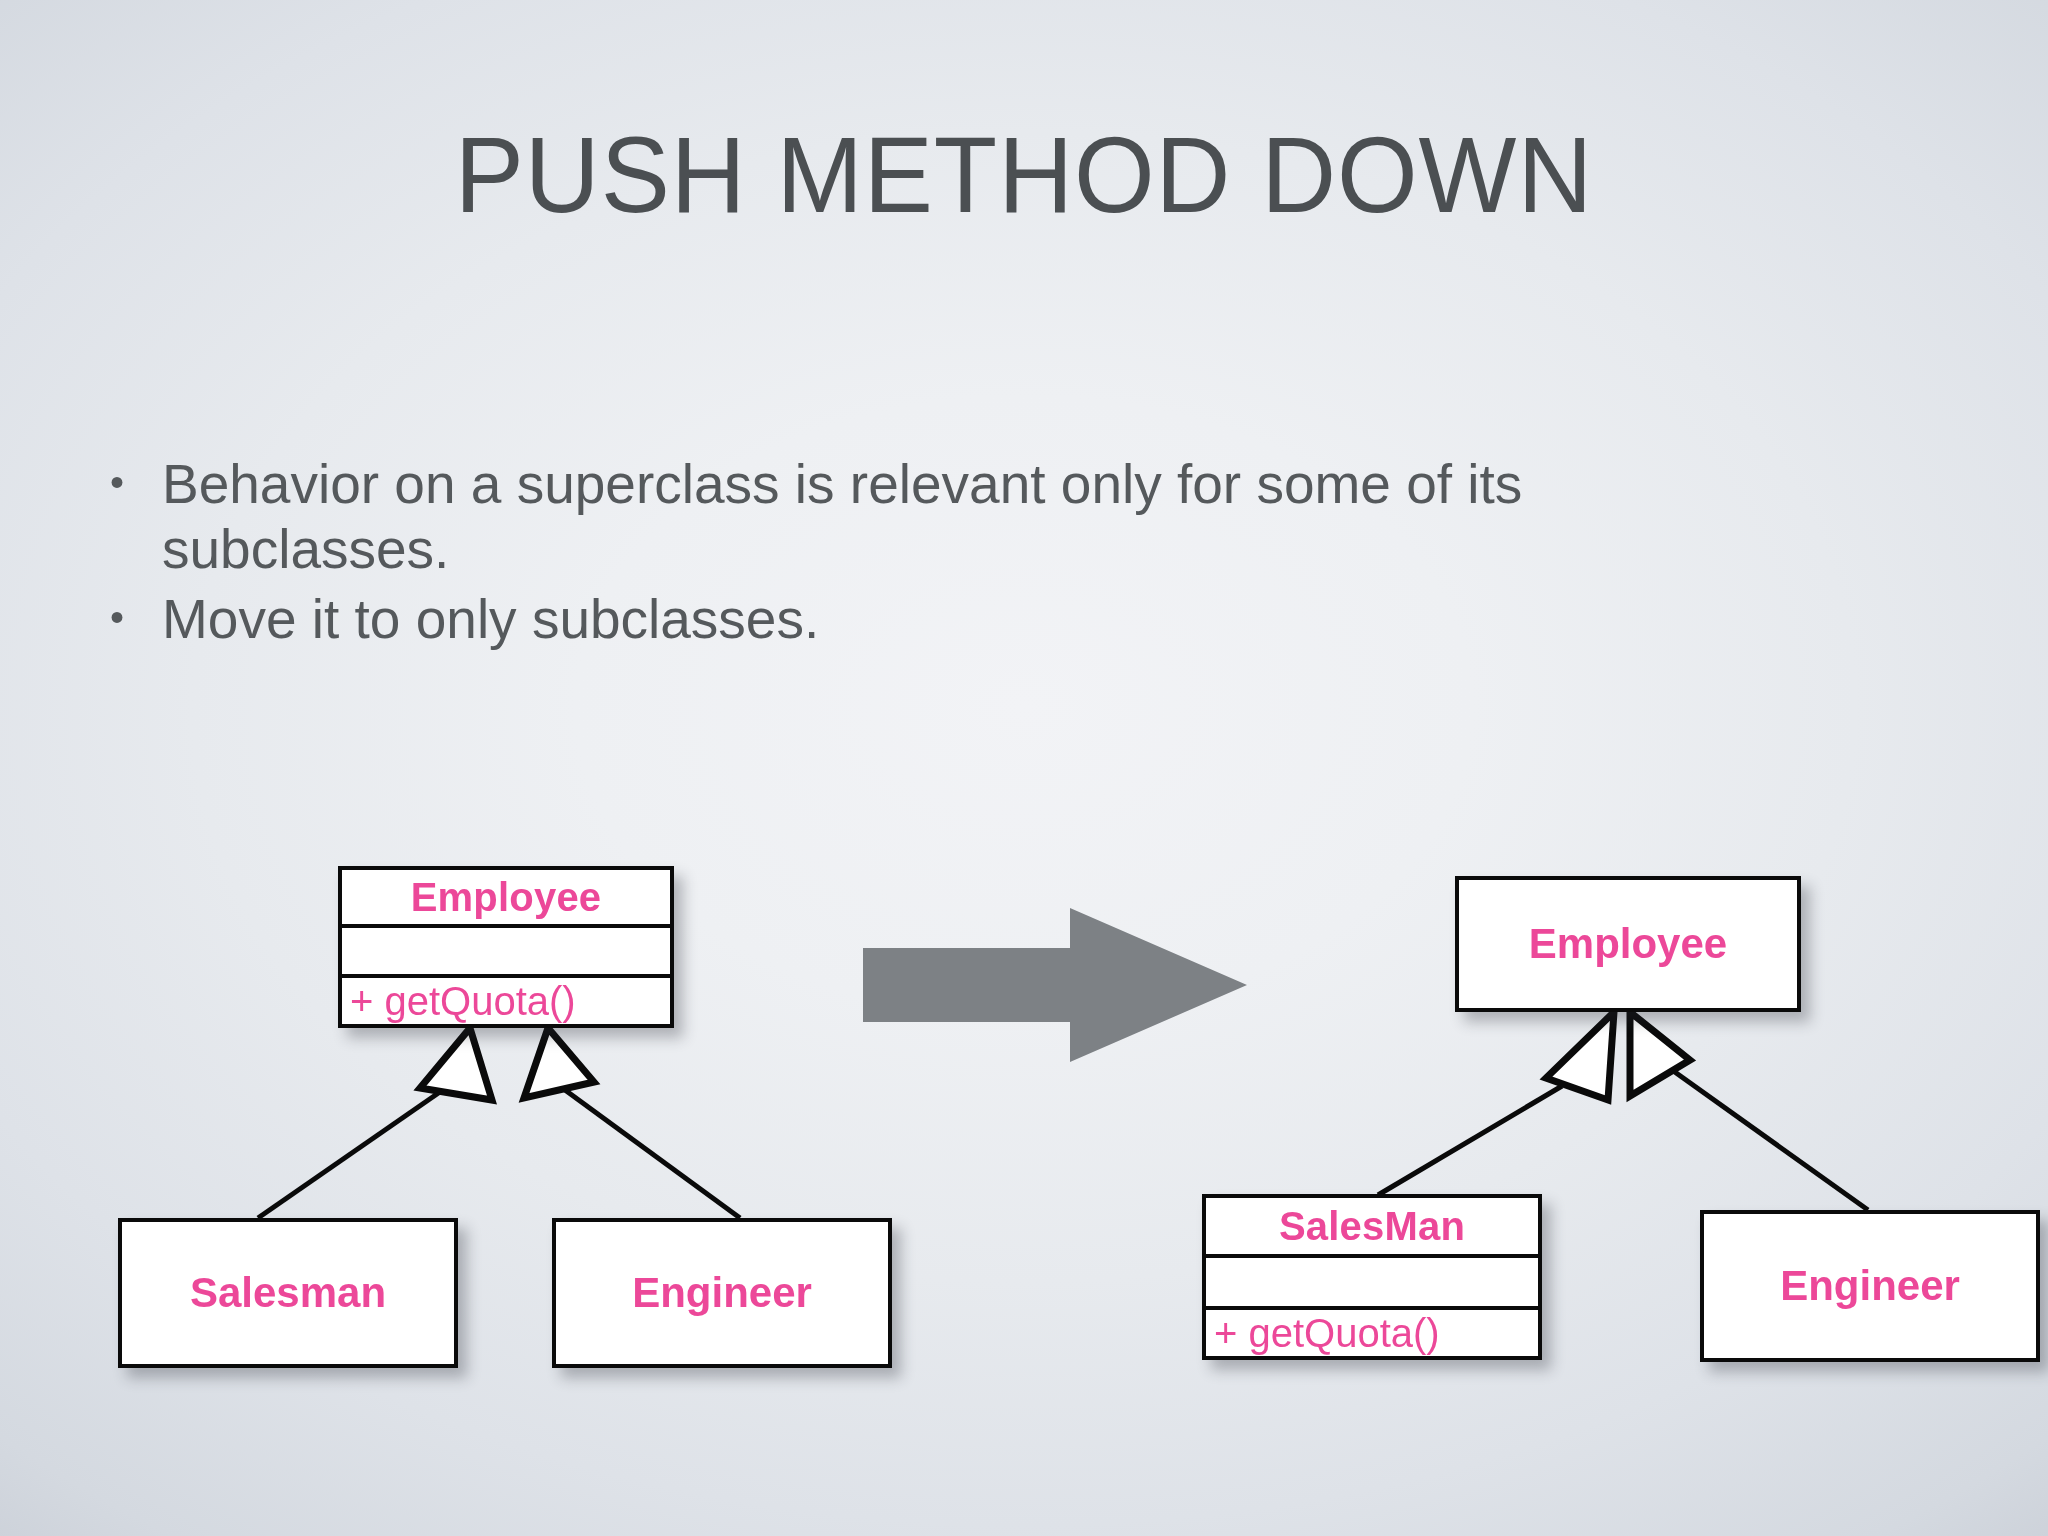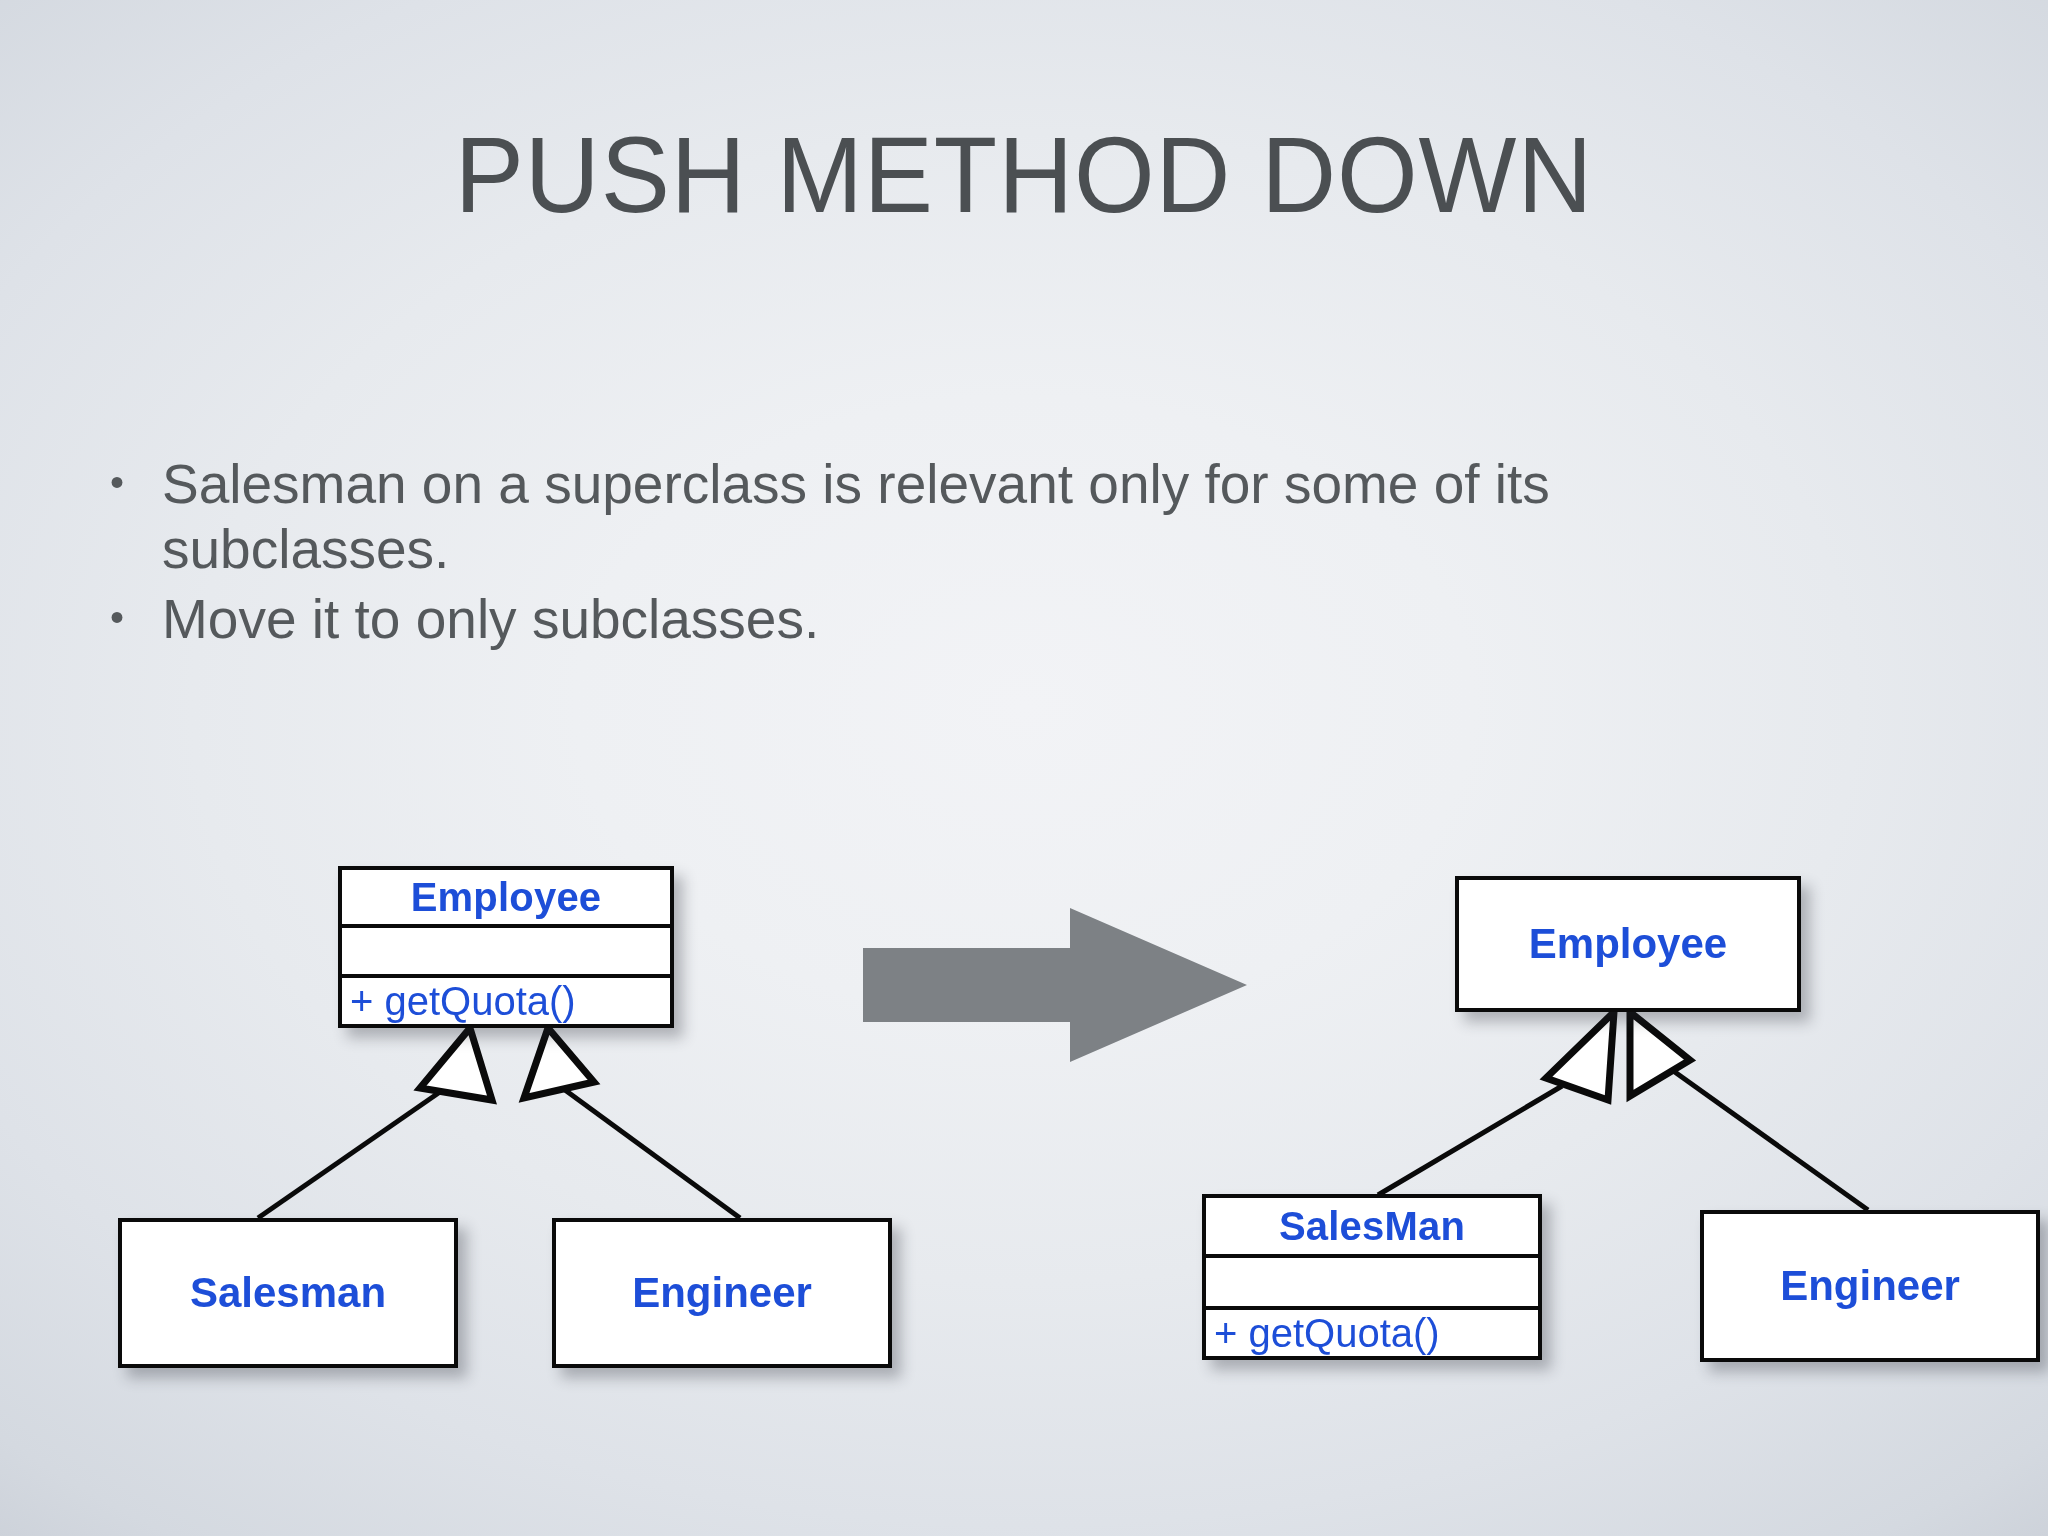--- a/index.html
+++ b/index.html
@@ -76,21 +76,21 @@
     border: 4px solid #0a0a0a;
     box-sizing: border-box;
     box-shadow: 9px 10px 13px rgba(40,44,52,0.30);
     z-index: 4;
   }
   .uml-compartment {
     box-sizing: border-box;
     display: flex;
     align-items: center;
     justify-content: center;
-    color: #1d4ed8;
+    color: #ec4899;
     overflow: hidden;
     white-space: nowrap;
   }
   .comp-div {
     border-top: 4px solid #0a0a0a;
   }
   .uml-name {
     font-weight: bold;
     font-size: 40px;
     letter-spacing: 0.2px;
@@ -129,21 +129,21 @@
 <body>
 
 <div id="slide">
 
   <div id="title">PUSH METHOD DOWN</div>
 
   <div id="bullets">
 
     <div class="bullet-row">
       <span class="bullet-dot">•</span>
-      <span class="bullet-text">Salesman on a superclass is relevant only for some of its subclasses.</span>
+      <span class="bullet-text">Behavior on a superclass is relevant only for some of its subclasses.</span>
     </div>
 
     <div class="bullet-row">
       <span class="bullet-dot">•</span>
       <span class="bullet-text">Move it to only subclasses.</span>
     </div>
 
   </div>
 
   <svg id="connectors" viewBox="0 0 2048 1536">

